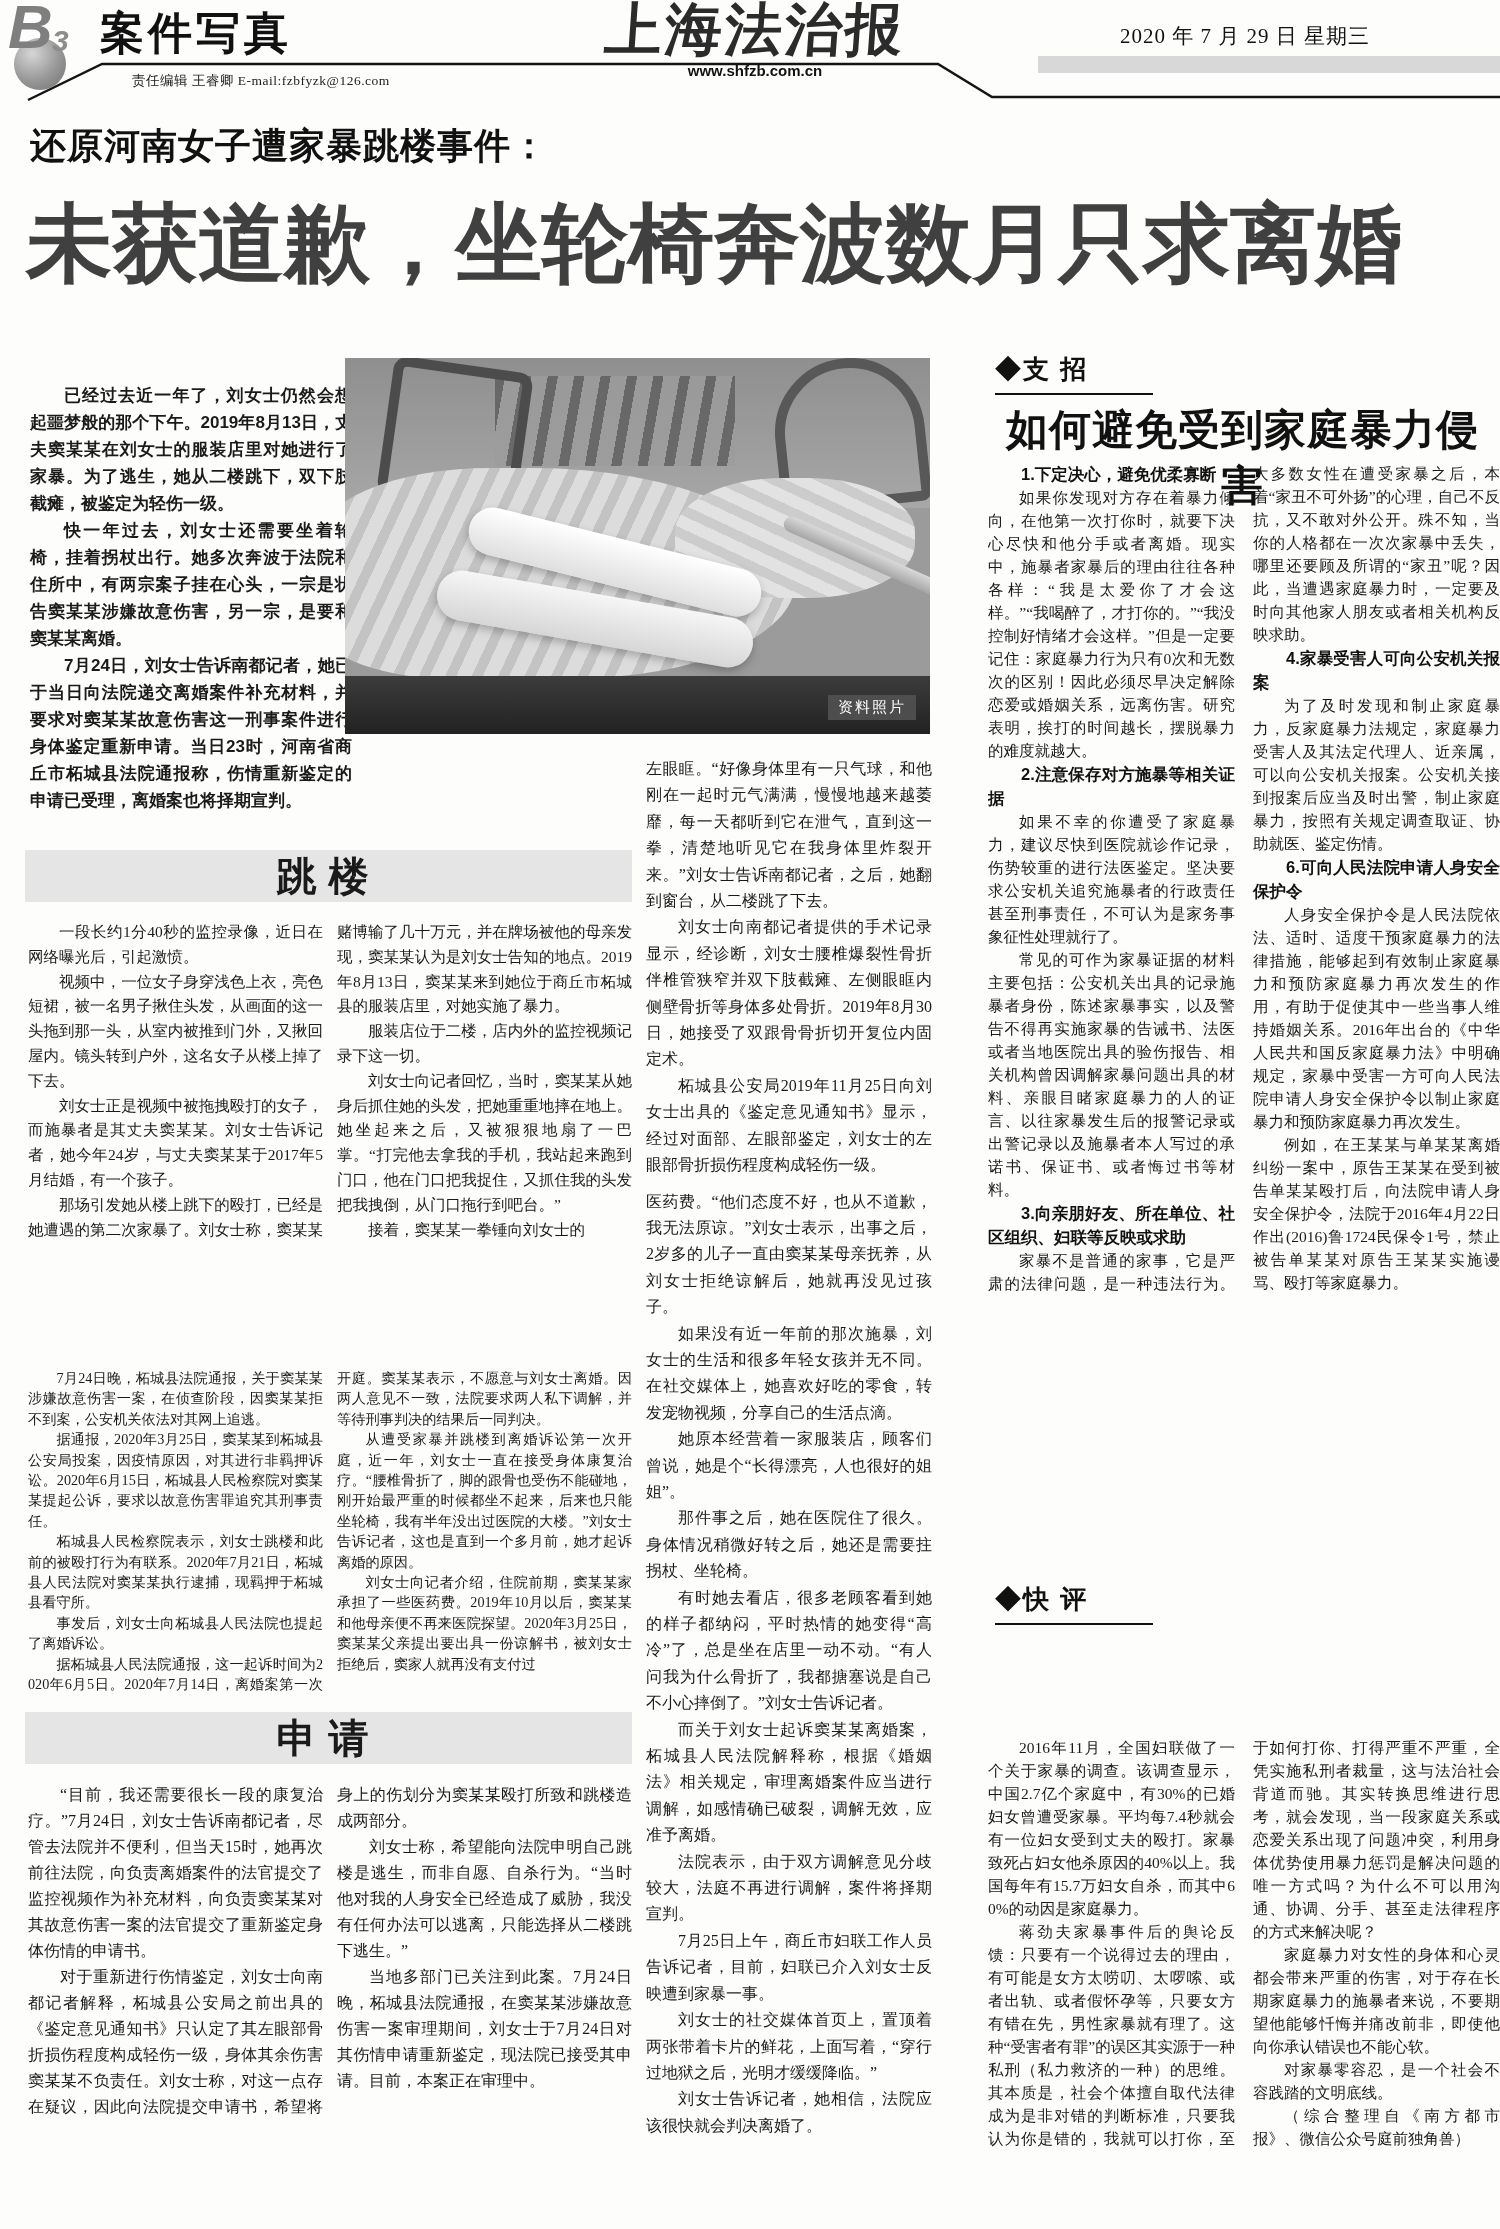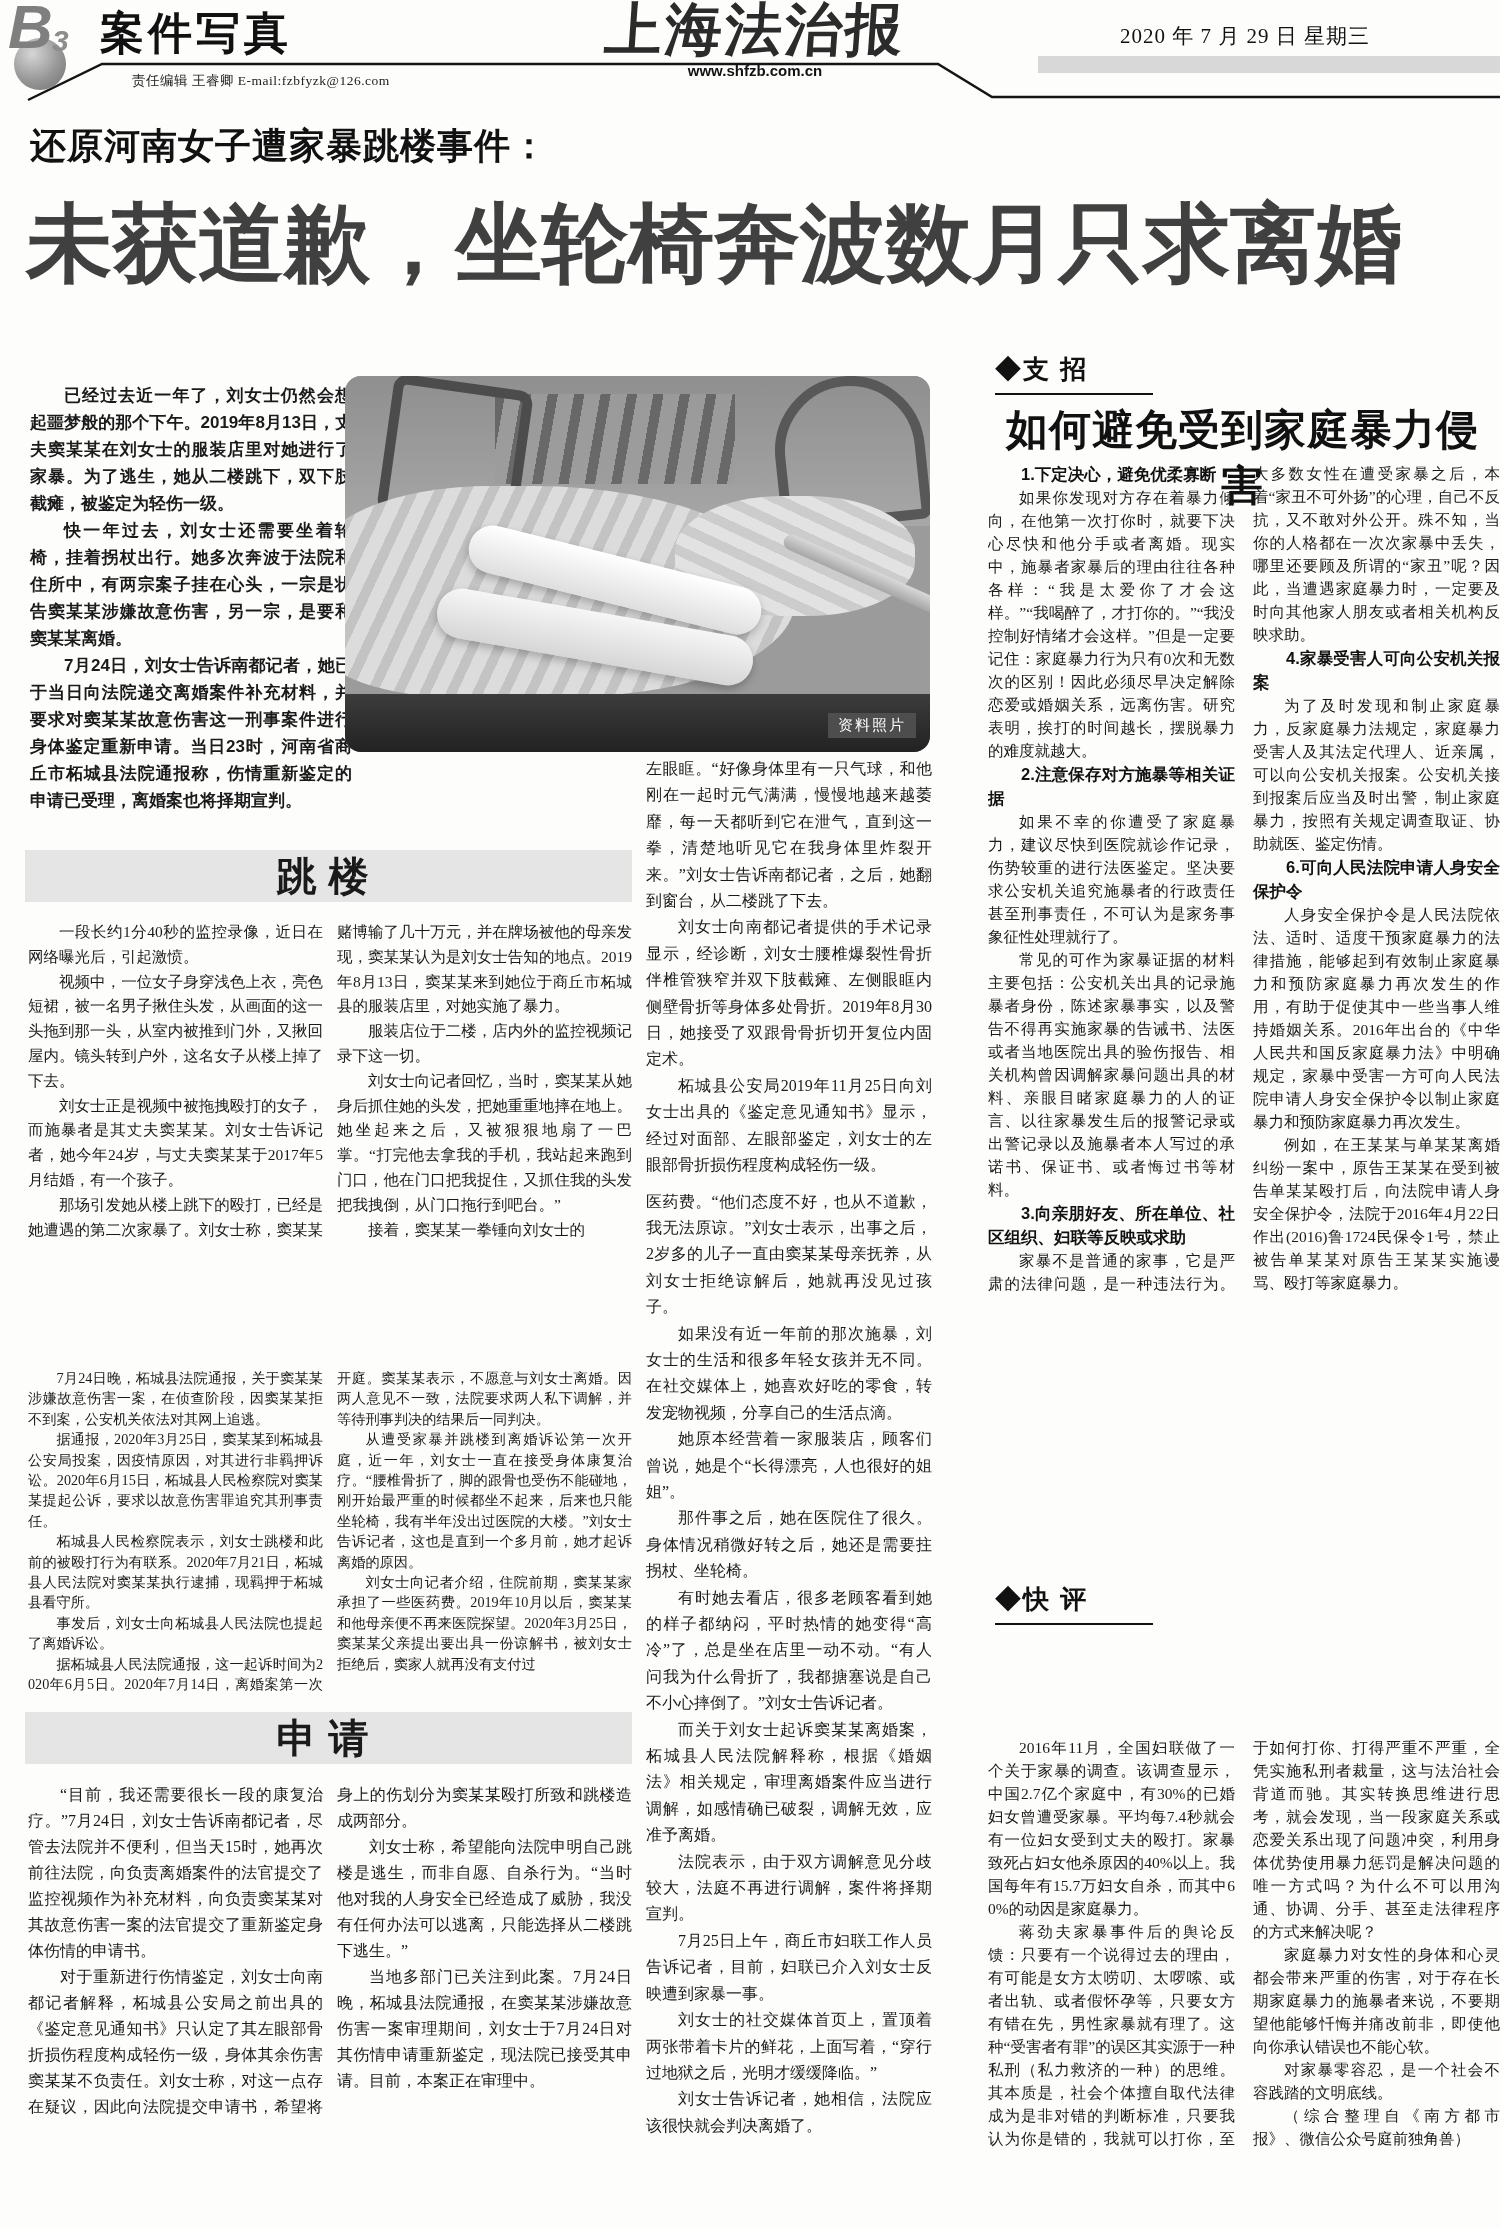--- a/index.html
+++ b/index.html
@@ -30,21 +30,21 @@
       font-size:36px;color:#111;letter-spacing:1px;}
   .headline{left:26px;top:186px;width:1452px;font-family:"Liberation Sans",sans-serif;
       font-weight:900;font-size:86px;color:#404040;letter-spacing:0px;white-space:nowrap;}
 
   
   .lede{left:30px;top:382px;width:322px;font-family:"Liberation Sans",sans-serif;font-weight:700;
       font-size:17px;line-height:27px;text-align:justify;word-break:break-all;}
   .lede p{margin:0;text-indent:2em;}
 
   
-  .photo{left:345px;top:376px;width:585px;height:376px;background:#9b9b9b;overflow:hidden;border-radius:16px;}
+  .photo{left:345px;top:358px;width:585px;height:376px;background:#9b9b9b;overflow:hidden;}
   .ph-top{position:absolute;left:0;top:0;width:100%;height:150px;
       background:linear-gradient(#8f8f8f,#a7a7a7);}
   .ph-slats{position:absolute;left:150px;top:18px;width:240px;height:90px;
       background:repeating-linear-gradient(100deg,#5c5c5c 0 10px,#9c9c9c 10px 26px);opacity:.8;}
   .ph-chair1{position:absolute;left:40px;top:6px;width:120px;height:120px;border:10px solid #4c4c4c;
       border-radius:14px;background:transparent;transform:rotate(8deg);}
   .ph-chair2{position:absolute;left:430px;top:0px;width:130px;height:130px;border:10px solid #585858;
       border-radius:50% 50% 10px 10px;transform:rotate(-6deg);}
   .ph-blanket{position:absolute;left:-30px;top:110px;width:480px;height:210px;border-radius:40% 60% 50% 30%;
       background:repeating-linear-gradient(115deg,#dcdcdc 0 14px,#c3c3c3 14px 24px);}

